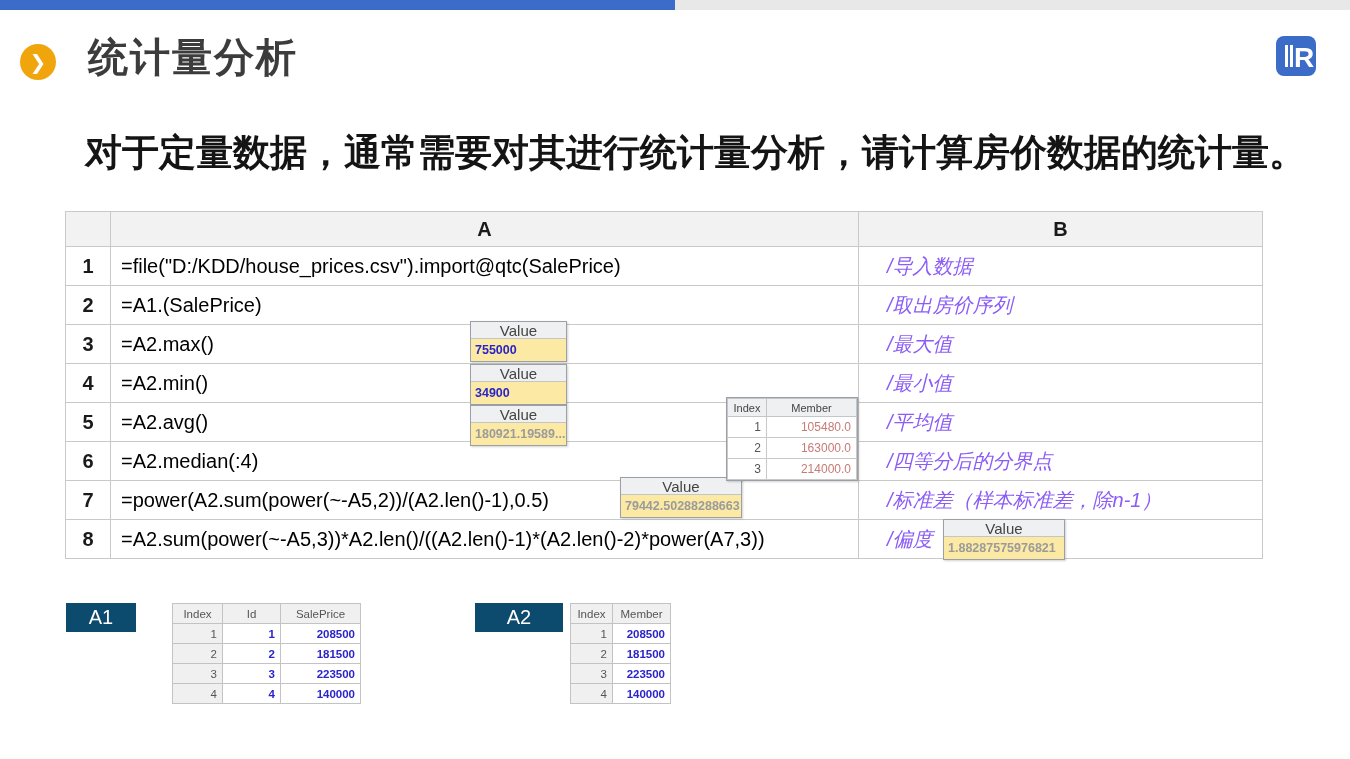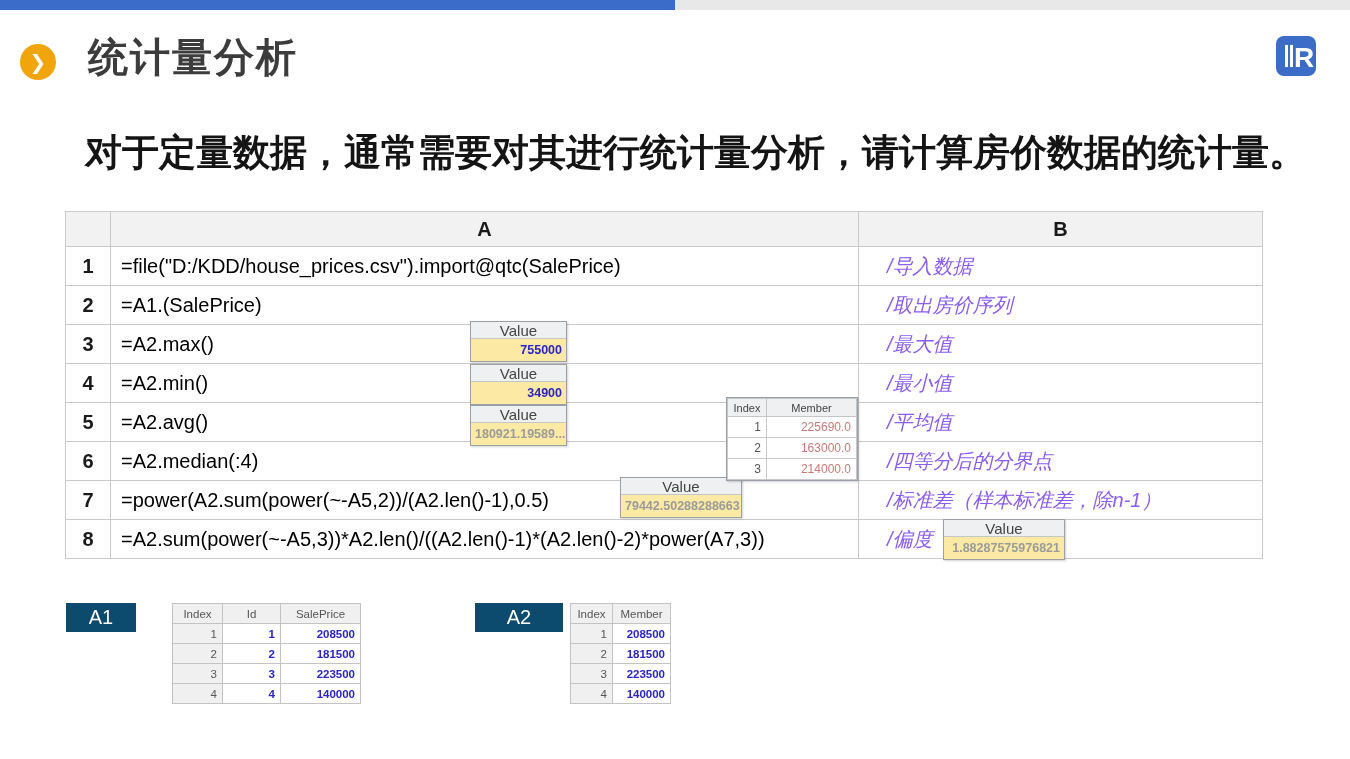--- a/index.html
+++ b/index.html
@@ -35,21 +35,21 @@
                 text-align:center; font-weight:bold; color:#1a1a1a; }
   .main-table td.code { width:748px; padding-left:10px; color:#000; }
   .main-table td.cmt  { width:404px; padding-left:28px; color:#8b5cf6;font-style:italic; }
 
   
   .vp { position:absolute; border:1px solid #9aa0a6; background:#fff;
         box-shadow:1px 1px 2px rgba(0,0,0,.18); width:97px; }
   .vp .vp-h { height:17px; background:#eef0f1; border-bottom:1px solid #c2c6c9;
         font-size:15px; color:#444; text-align:center; line-height:17px; }
   .vp .vp-v { height:22px; background:#fbe9a4; font-size:12.5px; font-weight:bold;
-        text-align:right; line-height:22px; padding:0 4px; white-space:nowrap; overflow:hidden; }
+        text-align:left; line-height:22px; padding:0 4px; white-space:nowrap; overflow:hidden; }
   .vp-blue .vp-v { color:#2a24c9; }
   .vp-gray .vp-v { color:#9b9b9b; }
 
   
   .median { left:726px; top:397px; background:#fff; border:1px solid #9aa0a6;
         box-shadow:1px 1px 2px rgba(0,0,0,.18); }
   .median table { border-collapse:collapse; }
   .median th { width:39px; height:18px; background:#eef0f1; border:1px solid #c2c6c9;
         font-size:11px; font-weight:normal; color:#444; text-align:center; }
   .median th.mcol { width:90px; }
@@ -167,21 +167,21 @@
 
 <div class="abs median">
   <table>
     <tbody>
         <tr>
       <th>Index</th>
       <th class="mcol">Member</th>
     </tr>
     <tr>
       <td>1</td>
-      <td class="mem">225690.0</td>
+      <td class="mem">105480.0</td>
     </tr>
     <tr>
       <td>2</td>
       <td class="mem">163000.0</td>
     </tr>
     <tr>
       <td>3</td>
       <td class="mem">214000.0</td>
     </tr>
   </tbody>

